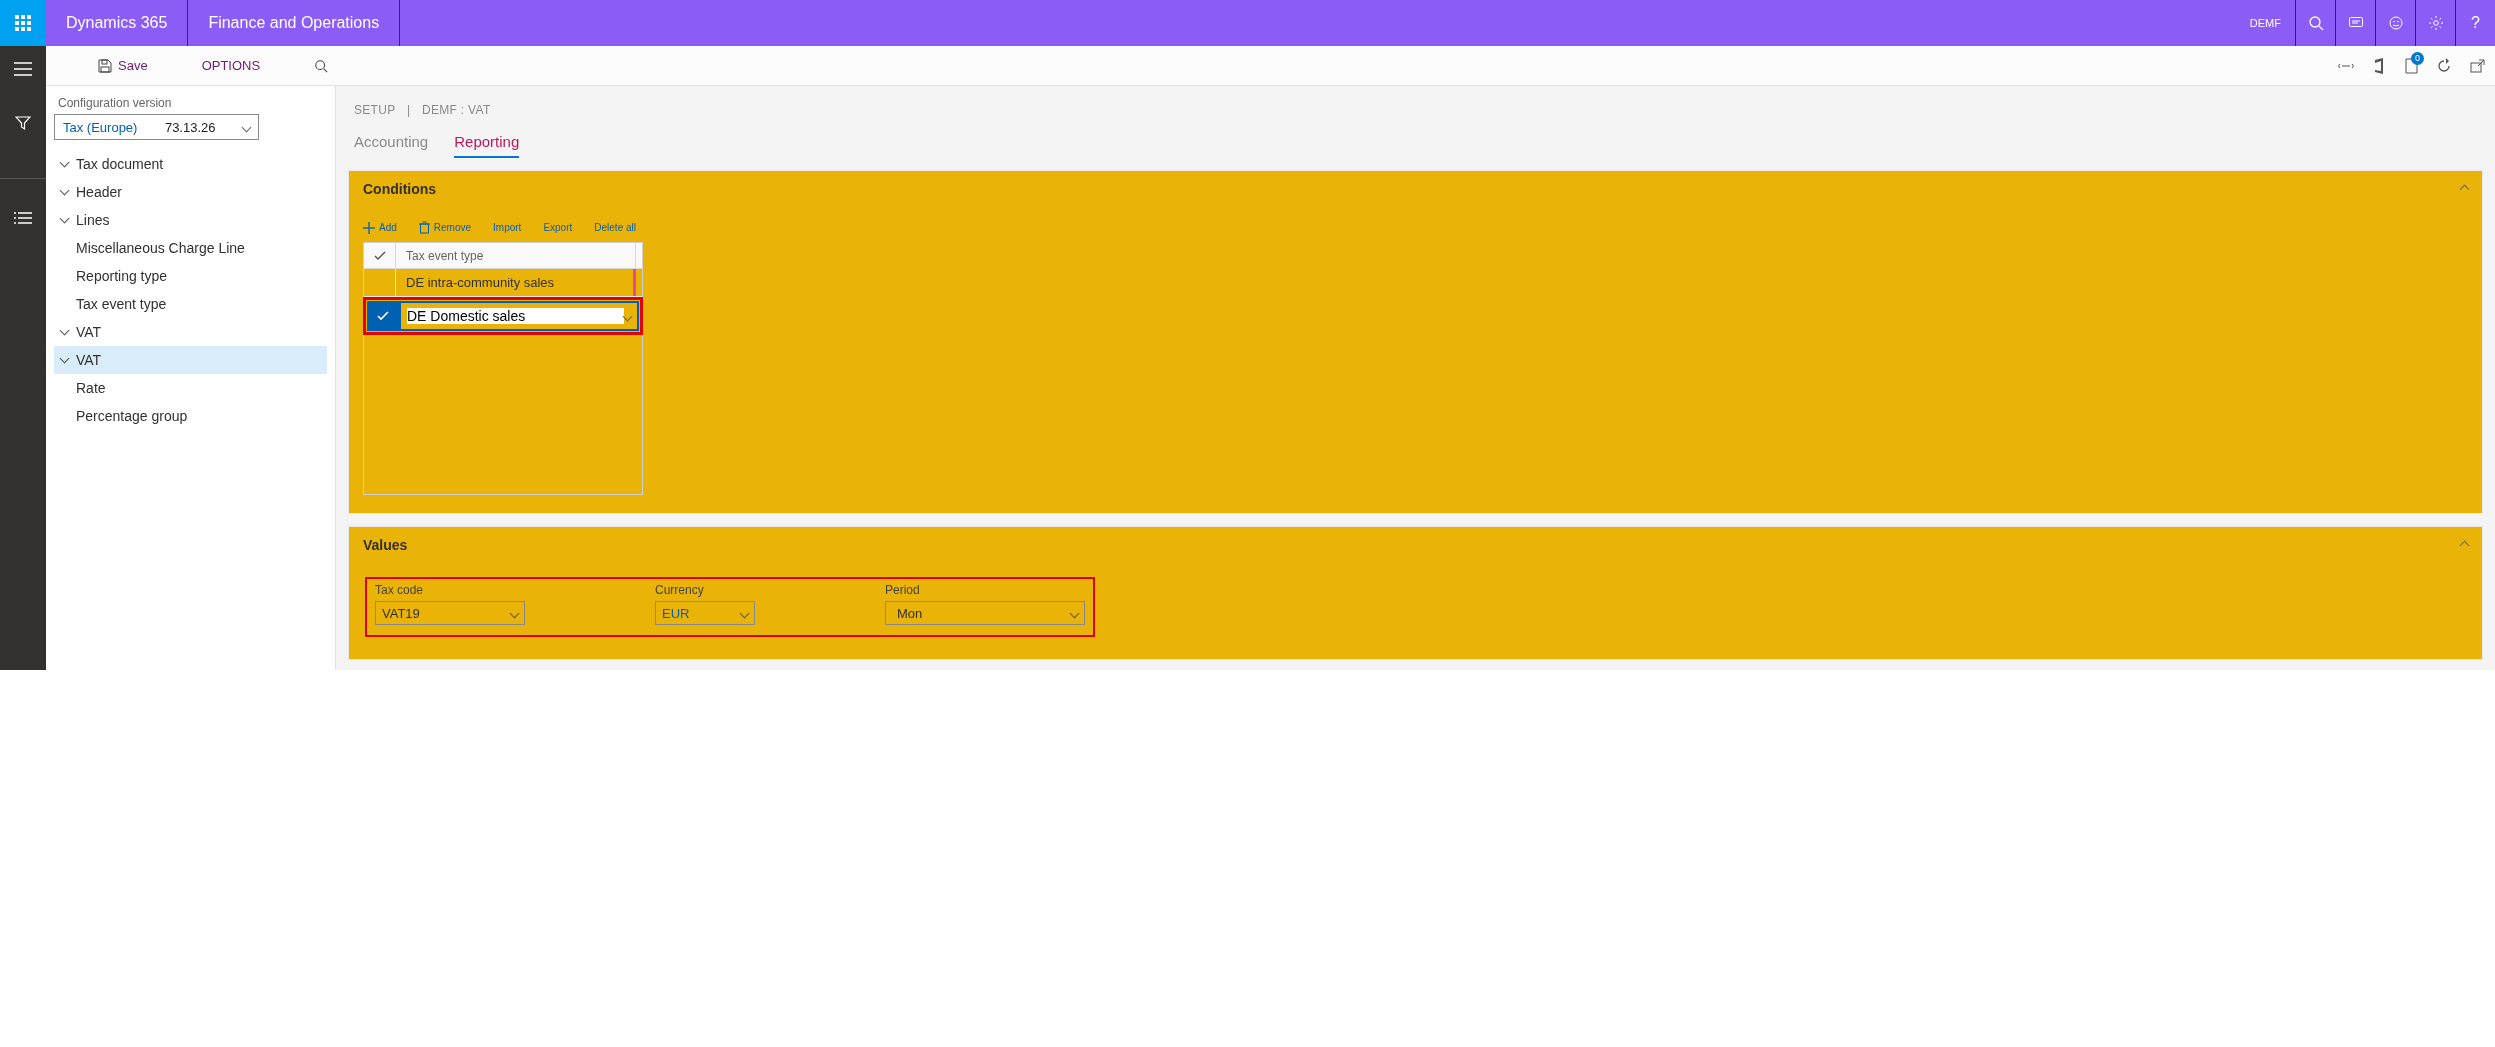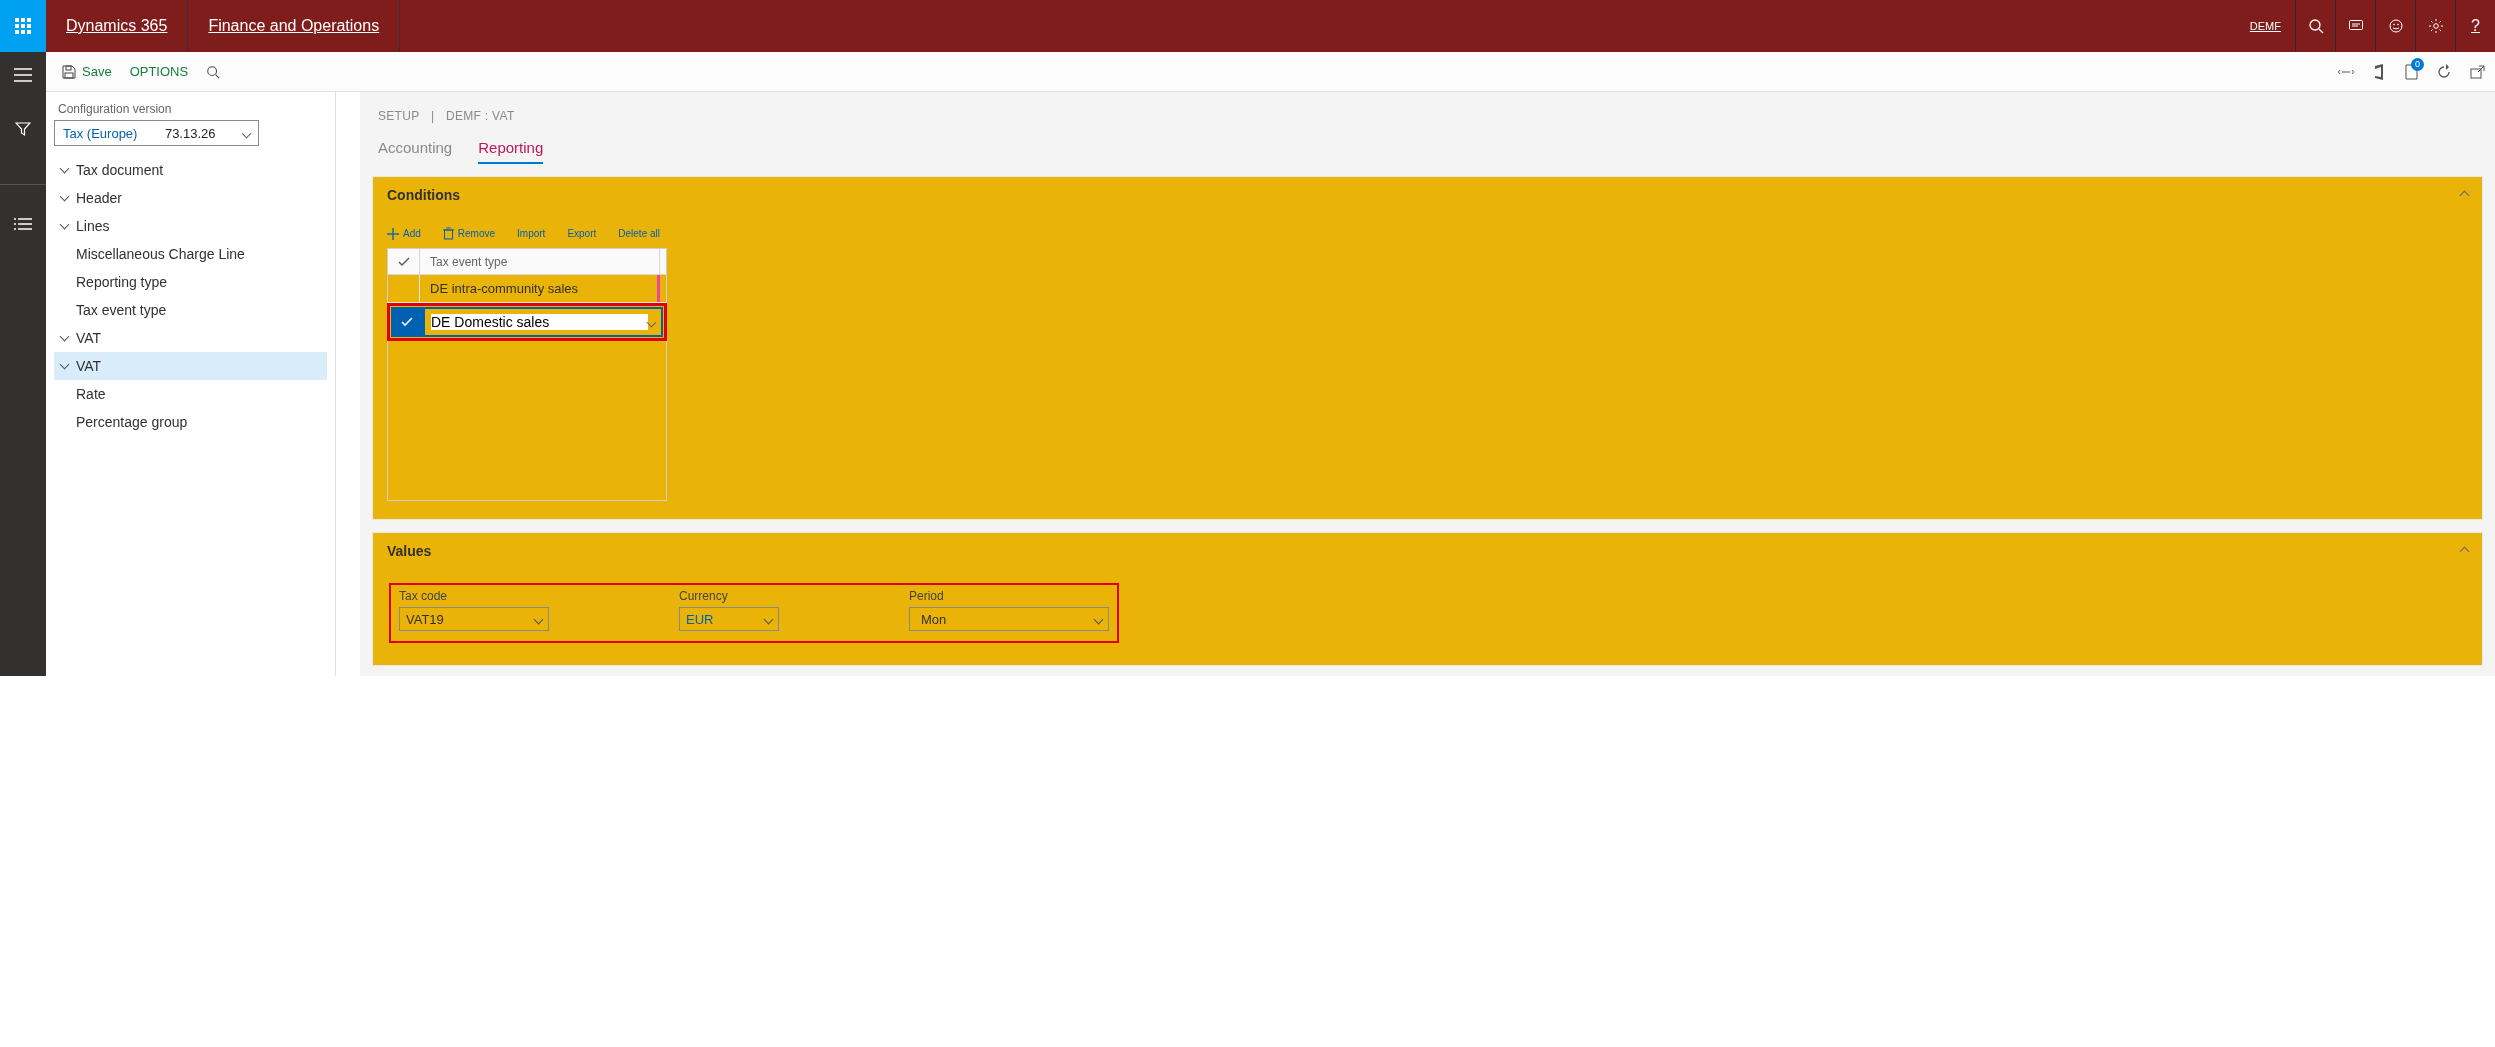--- a/index.html
+++ b/index.html
@@ -1,43 +1,43 @@
 <!DOCTYPE html>
 <html><head>
 <meta charset="utf-8">
 <style>
   * { box-sizing: border-box; margin: 0; padding: 0; }
   body { font-family: "Segoe UI", Arial, sans-serif; font-size: 13px; color: #323130; background: #ffffff; min-width: 1560px; }
 
   
-  .topbar { background: #7f1d1d; color: #ffffff; height: 52px; display: flex; align-items: stretch; text-decoration: underline; }
+  .topbar { background: #8b5cf6; color: #ffffff; height: 46px; display: flex; align-items: stretch; }
   .topbar .waffle { width: 46px; background: #00a1f1; display:flex; align-items:center; justify-content:center; }
   .topbar .brand { display:flex; align-items:center; padding: 0 20px; border-right:1px solid #333; font-size:16px; }
   .topbar .spacer { flex: 1; }
   .topbar .right { display:flex; align-items:center; }
   .topbar .company { padding: 0 14px; font-size: 11px; }
   .topbar .ticon { width: 40px; display:flex; align-items:center; justify-content:center; border-left:1px solid #2a2a2a; height:100%; position:relative; }
   .waffle svg { display:block; }
 
   
   .shell { display:flex; }
   .left-rail { width: 46px; background: #323130; display:flex; flex-direction:column; align-items:center; padding-top:8px; gap:24px; }
   .left-rail .ritem { color:#fff; width:100%; height:30px; display:flex; align-items:center; justify-content:center; }
   .left-rail .sep { height:1px; background:#555; width:100%; margin-top:16px; }
 
   .right-shell { flex:1; display:flex; flex-direction:column; }
 
   .actionbar { height: 40px; border-bottom: 1px solid #e1e1e1; background:#fcfcfc; display:flex; align-items:center; padding: 0 10px 0 16px; font-size:13px; }
-  .actionbar .act { display:flex; align-items:center; gap:6px; margin-right:18px; color:#15803d; }
+  .actionbar .act { display:flex; align-items:center; gap:6px; margin-right:18px; color:#701a75;margin-left:36px; }
   .actionbar .act.btn { }
   .actionbar .rightacts { margin-left:auto; display:flex; align-items:center; gap:18px; color:#666; }
   .badge { position:relative; }
   .badge .count { position:absolute; top:-6px; right:-6px; background:#0078d4; color:#fff; border-radius:50%; width:13px; height:13px; font-size:9px; display:flex; align-items:center; justify-content:center; }
 
-  .page-body { display:flex; flex:1;gap:24px; }
+  .page-body { display:flex; flex:1; }
 
   
   .sidebar { width: 290px; border-right:1px solid #e1e1e1; padding: 10px 8px; }
   .cfg-label { color:#666; font-size:12px; margin-bottom:4px; padding-left:4px; }
   .cfg-select { border:1px solid #8a8a8a; height:26px; display:flex; align-items:center; padding: 0 8px; width: 205px; justify-content:space-between; }
   .cfg-select .name { color:#0060b1; }
   .cfg-select .ver { color:#222; }
   .chev { border: solid #666; border-width:0 1px 1px 0; display:inline-block; padding:3px; transform: rotate(45deg); }
 
   .tree { margin-top: 10px; font-size: 14px; }

